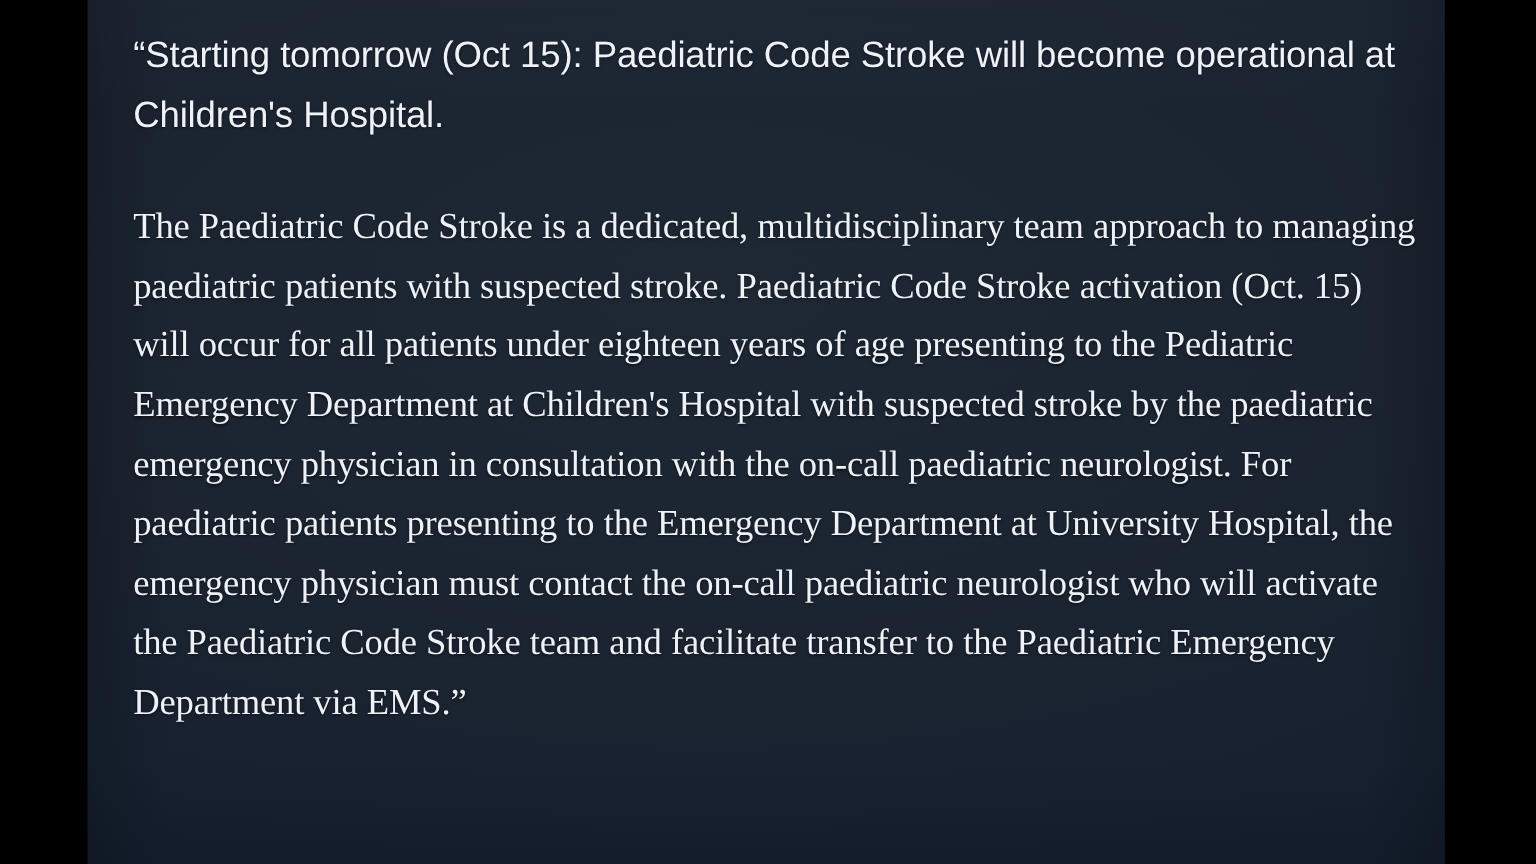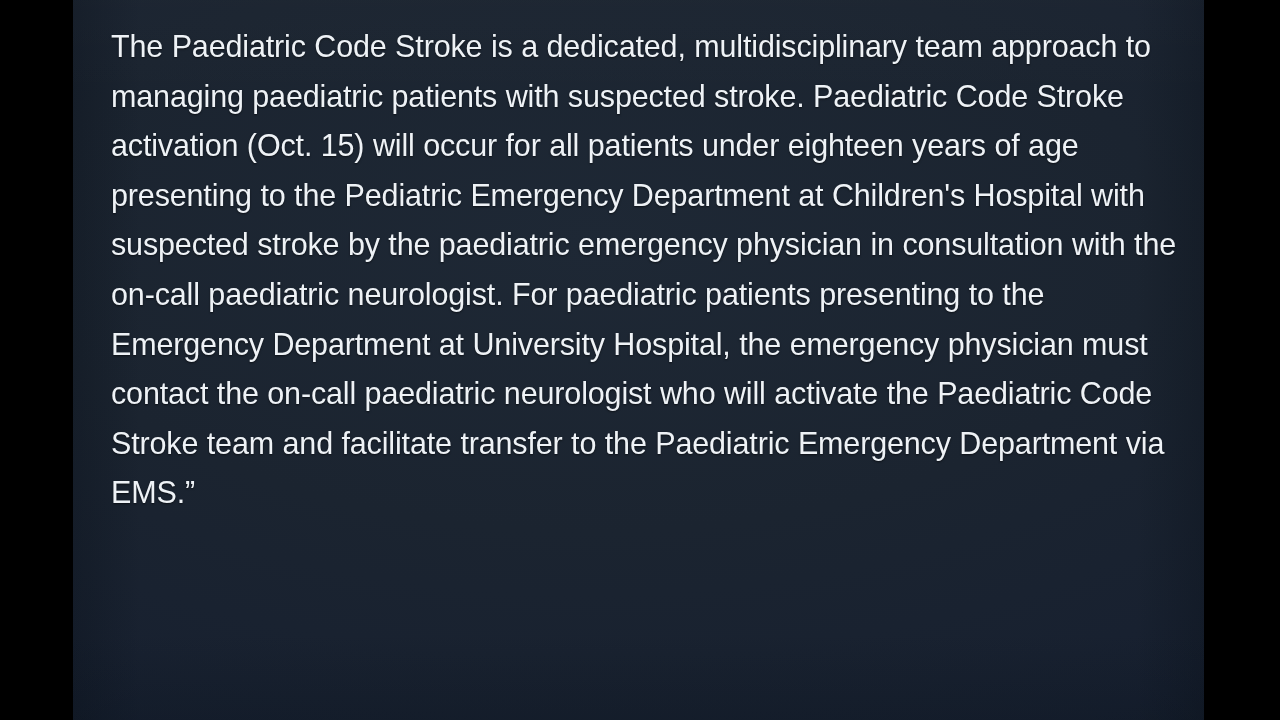--- a/index.html
+++ b/index.html
@@ -67,33 +67,35 @@
     font-weight: 400;
     letter-spacing: -0.15px;
     word-spacing: 0.2px;
     text-shadow: 0 1px 2px rgba(0,0,0,0.55);
     margin: 0;
     white-space: normal;
   }
 
   .para + .para {
     margin-top: 43px;
+    font-family: Liberation Serif, serif;
   }
 </style>
 </head>
 <body>
 
 <div id="screen">
 
   <div class="letterbox left"></div>
 
   <div id="slide">
 
     <div id="text-block">
 
+      <p class="para">“Starting tomorrow (Oct 15): Paediatric Code Stroke will become operational at Children's Hospital.</p>
 
       <p class="para">The Paediatric Code Stroke is a dedicated, multidisciplinary team approach to managing paediatric patients with suspected stroke. Paediatric Code Stroke activation (Oct. 15) will occur for all patients under eighteen years of age presenting to the Pediatric Emergency Department at Children's Hospital with suspected stroke by the paediatric emergency physician in consultation with the on-call paediatric neurologist. For paediatric patients presenting to the Emergency Department at University Hospital, the emergency physician must contact the on-call paediatric neurologist who will activate the Paediatric Code Stroke team and facilitate transfer to the Paediatric Emergency Department via EMS.”</p>
 
     </div>
 
   </div>
 
   <div class="letterbox right"></div>
 
 </div>

